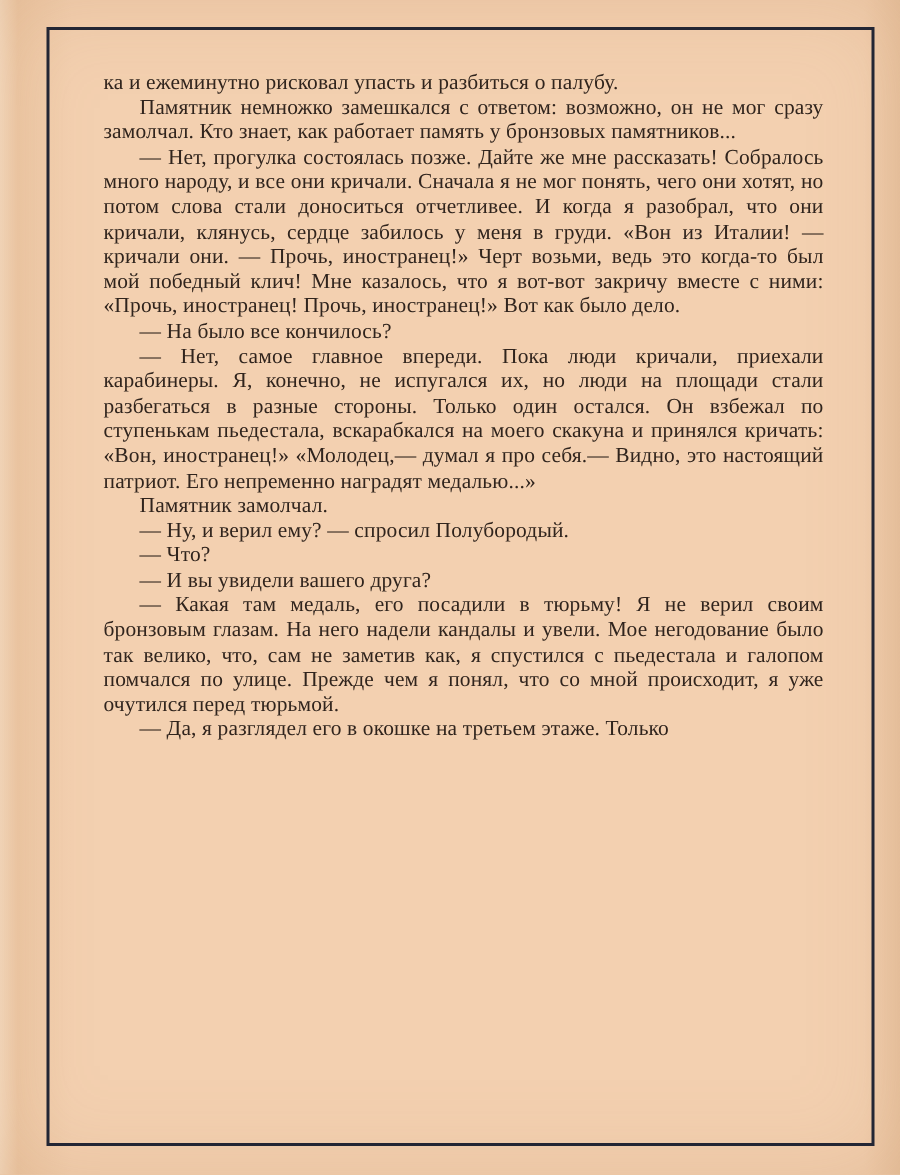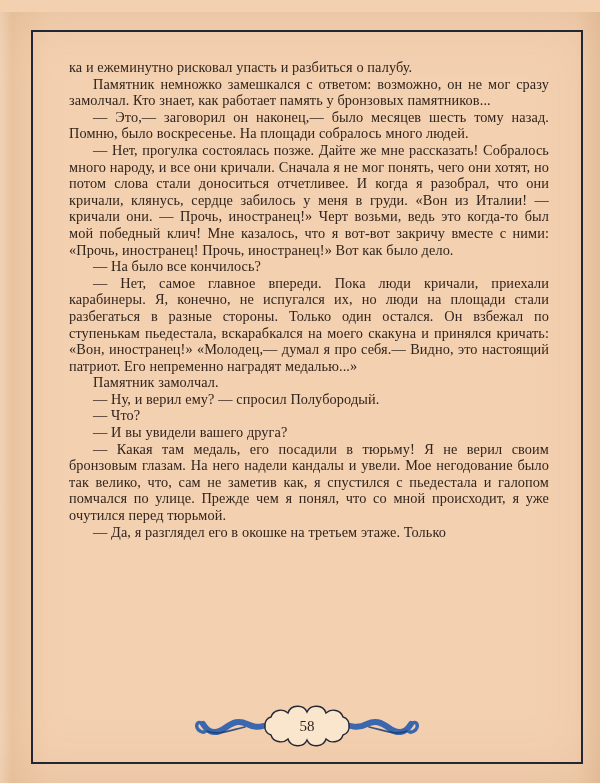--- a/index.html
+++ b/index.html
@@ -12,21 +12,20 @@
   }
   .page {
     position: absolute; inset: 0;
     background:
       linear-gradient(90deg,
         #f7ddc2 0%, #eec9a6 2%,
         var(--background, #f3d0b0) 8%,
         var(--background, #f3d0b0) 96%,
         #eac5a2 100%);
     box-shadow: inset 0 0 60px rgba(190,140,95,0.25);
-    margin-top: 12px;
   }
   .frame {
     position: absolute;
     left: 31px; top: 18px; right: 17px; bottom: 19px;
     border: 2px solid var(--frame, #232634);
   }
   .text-block {
     position: absolute;
     left: 36px; top: 27px;
     width: 480px;
@@ -59,60 +58,26 @@
 </style>
 </head>
 <body style="--background: #f3d0b0; --frame: #232634; --text: #30241d; --ribbon: #3a67ae; --ribbon-dark: #1d3c72; --badge: #f9e6cc;">
 
 <div class="page">
   <div class="frame">
 
     <div class="text-block" id="text-block">
         <p class="para continuation">ка и ежеминутно рисковал упасть и разбиться о палубу.</p>
         <p class="para">Памятник немножко замешкался с ответом: возможно, он не мог сразу замолчал. Кто знает, как работает память у бронзовых памятников...</p>
-        <p class="para">— Это,— заговорил он наконец,— было месяцев шесть тому назад. Помню, было воскресенье. На площади собралось много людей.</p>
         <p class="para">— Нет, прогулка состоялась позже. Дайте же мне рассказать! Собралось много народу, и все они кричали. Сначала я не мог понять, чего они хотят, но потом слова стали доноситься отчетливее. И когда я разобрал, что они кричали, клянусь, сердце забилось у меня в груди. «Вон из Италии! — кричали они. — Прочь, иностранец!» Черт возьми, ведь это когда-то был мой победный клич! Мне казалось, что я вот-вот закричу вместе с ними: «Прочь, иностранец! Прочь, иностранец!» Вот как было дело.</p>
         <p class="para">— На было все кончилось?</p>
         <p class="para">— Нет, самое главное впереди. Пока люди кричали, приехали карабинеры. Я, конечно, не испугался их, но люди на площади стали разбегаться в разные стороны. Только один остался. Он взбежал по ступенькам пьедестала, вскарабкался на моего скакуна и принялся кричать: «Вон, иностранец!» «Молодец,— думал я про себя.— Видно, это настоящий патриот. Его непременно наградят медалью...»</p>
         <p class="para">Памятник замолчал.</p>
         <p class="para">— Ну, и верил ему? — спросил Полубородый.</p>
         <p class="para">— Что?</p>
         <p class="para">— И вы увидели вашего друга?</p>
         <p class="para">— Какая там медаль, его посадили в тюрьму! Я не верил своим бронзовым глазам. На него надели кандалы и увели. Мое негодование было так велико, что, сам не заметив как, я спустился с пьедестала и галопом помчался по улице. Прежде чем я понял, что со мной происходит, я уже очутился перед тюрьмой.</p>
         <p class="para">— Да, я разглядел его в окошке на третьем этаже. Только</p>
       </div>
 
-    <div class="footer">
-      <div class="ornament-wrap">
-        <svg width="240" height="44" viewBox="0 0 240 44" aria-hidden="true">
-
-          <g>
-            <path d="M16,20 C22,30 30,30 38,24 C46,18 52,16 60,20 C66,23 70,24 76,22" fill="none" stroke="var(--ribbon, #3a67ae)" stroke-width="6" stroke-linecap="round" stroke-linejoin="round"></path>
-            <path d="M16,20 C10,15 7,23 13,27 C18,30 21,26 18,22" fill="none" stroke="var(--ribbon, #3a67ae)" stroke-width="3.5" stroke-linecap="round"></path>
-            <path d="M20,27 C30,32 44,26 58,23" fill="none" stroke="var(--ribbon-dark, #1d3c72)" stroke-width="1.6" stroke-linecap="round" opacity="0.85"></path>
-          </g>
-
-          <g transform="translate(240 0) scale(-1 1)">
-            <path d="M16,20 C22,30 30,30 38,24 C46,18 52,16 60,20 C66,23 70,24 76,22" fill="none" stroke="var(--ribbon, #3a67ae)" stroke-width="6" stroke-linecap="round" stroke-linejoin="round"></path>
-            <path d="M16,20 C10,15 7,23 13,27 C18,30 21,26 18,22" fill="none" stroke="var(--ribbon, #3a67ae)" stroke-width="3.5" stroke-linecap="round"></path>
-            <path d="M20,27 C30,32 44,26 58,23" fill="none" stroke="var(--ribbon-dark, #1d3c72)" stroke-width="1.6" stroke-linecap="round" opacity="0.85"></path>
-          </g>
-
-          <path d="M78,22
-                   A 8 8 0 0 1 84 13
-                   A 10 9 0 0 1 101 9
-                   A 10 9 0 0 1 120 8
-                   A 10 9 0 0 1 139 9
-                   A 10 9 0 0 1 156 13
-                   A 8 8 0 0 1 162 22
-                   A 8 8 0 0 1 156 31
-                   A 10 9 0 0 1 139 35
-                   A 10 9 0 0 1 120 36
-                   A 10 9 0 0 1 101 35
-                   A 10 9 0 0 1 84 31
-                   A 8 8 0 0 1 78 22 Z" fill="var(--badge, #f9e6cc)" stroke="var(--frame, #232634)" stroke-width="1.4"></path>
-        </svg>
-        <span class="page-number">58</span>
-      </div>
-    </div>
 
   </div>
 </div>
 
 </body></html>

